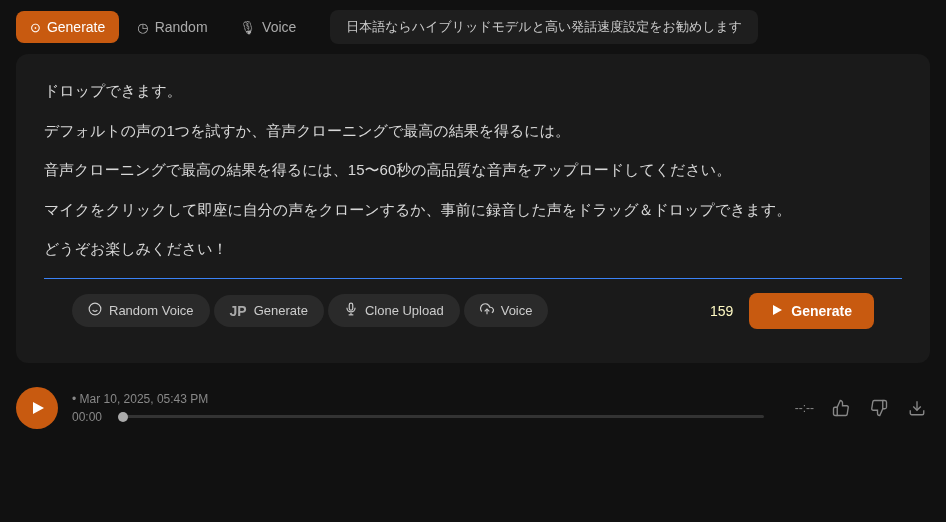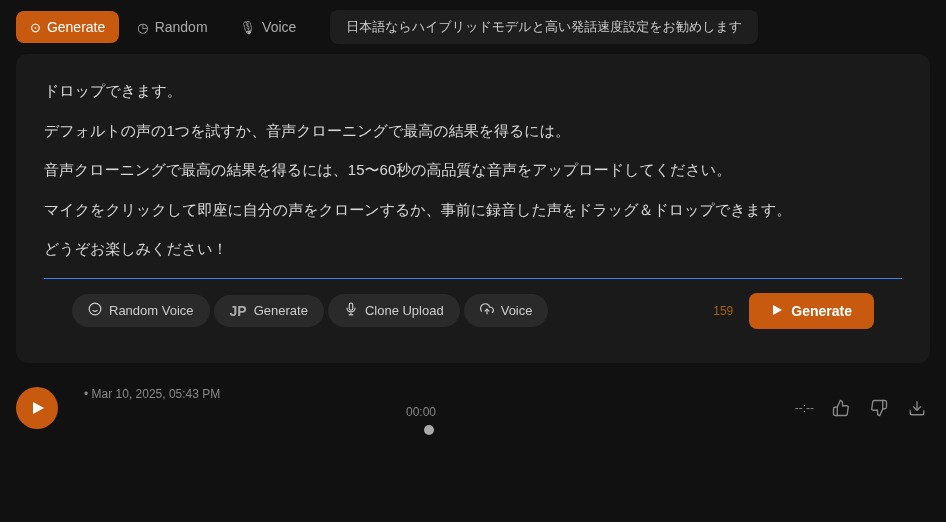--- a/index.html
+++ b/index.html
@@ -93,22 +93,22 @@
       background: #2a2a2a;
       border: none;
       color: #cccccc;
       font-size: 13px;
       cursor: pointer;
       transition: background 0.15s;
     }
 
     .char-count {
       margin-left: auto;
-      color: #a16207;
-      font-size: 12px;
+      color: #fef9c3;
+      font-size: 14px;
       margin-right: 12px;
       text-align: right;
     }
 
     .generate-btn {
       display: flex;
       align-items: center;
       gap: 8px;
       padding: 10px 22px;
       background: #c85a10;
@@ -145,36 +145,34 @@
     .play-btn svg {
       fill: white;
       margin-left: 2px;
     }
 
     .play-info {
       display: flex;
       flex-direction: column;
       gap: 4px;
       flex: 1;
-      margin-left: 12px;
     }
 
     .play-meta {
       font-size: 12px;
       color: #888;
     }
     .play-meta span {
       color: #888;
     }
 
     .play-progress-row {
       display: flex;
       align-items: center;
       gap: 10px;
-      flex-direction: column;
     }
 
     .play-time {
       font-size: 12px;
       color: #888;
       min-width: 36px;
     }
 
     .progress-bar-container {
       flex: 1;

